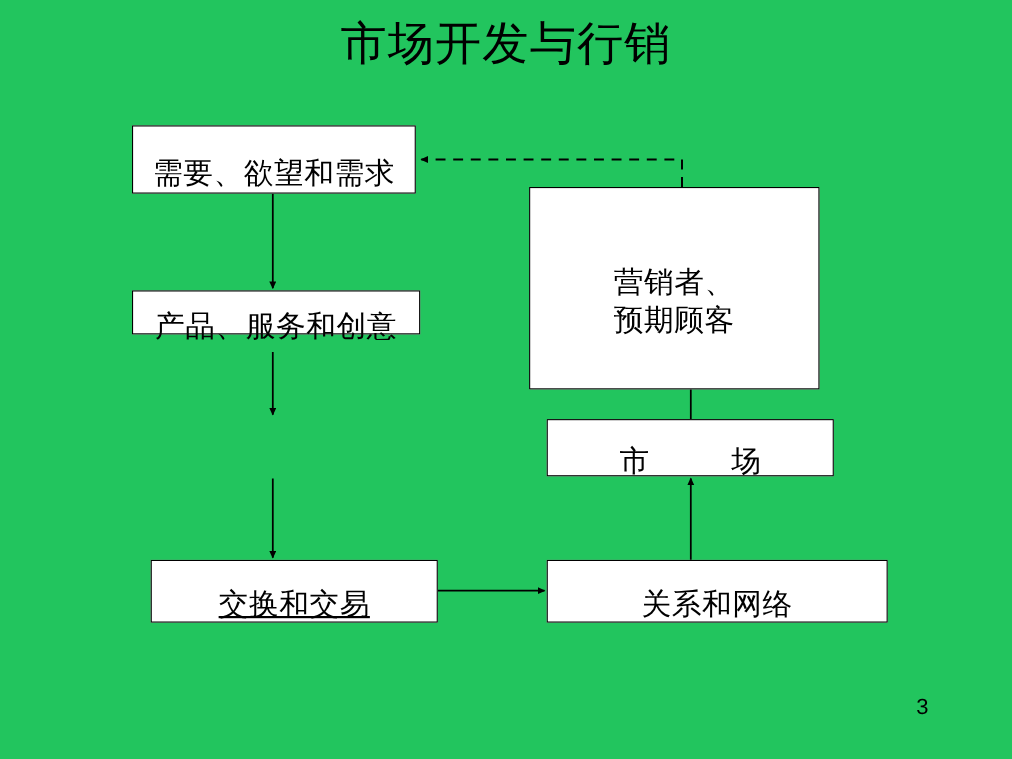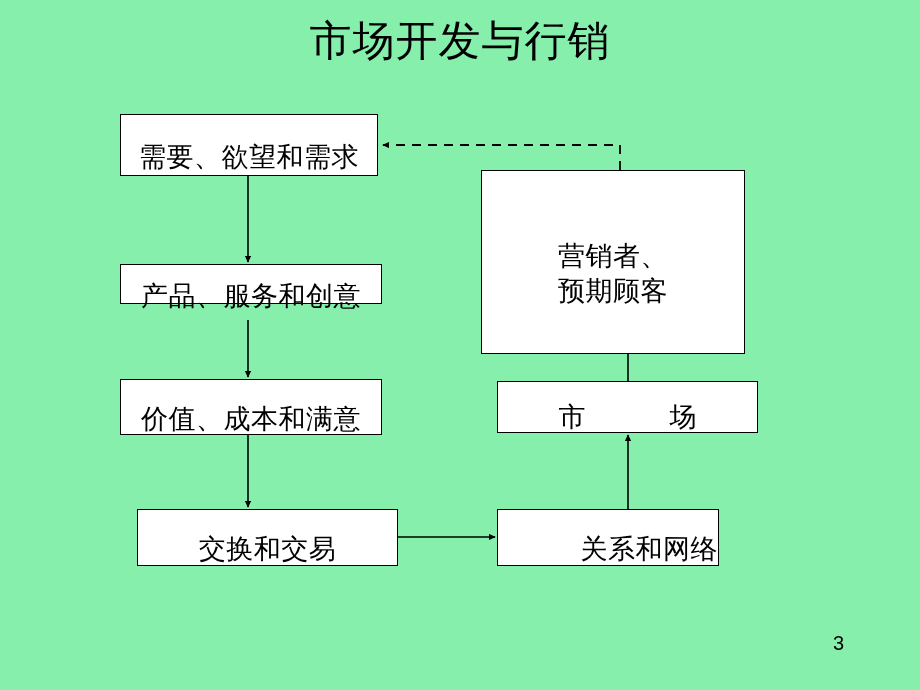--- a/index.html
+++ b/index.html
@@ -7,21 +7,21 @@
     padding: 0;
     background: #ffffff;
   }
   body {
     font-family: "Liberation Serif", "DejaVu Serif", serif;
   }
   #slide {
     position: relative;
     width: 920px;
     height: 690px;
-    background: #86efac;
+    background: #22c55e;
     overflow: hidden;
   }
   .title {
     position: absolute;
     left: 0;
     top: 17px;
     width: 920px;
     text-align: center;
     font-size: 42px;
     line-height: 1.18;
@@ -45,26 +45,26 @@
   }
   .node .label {
     display: block;
     white-space: pre-line;
     margin-top: 24px;
   }
   
   #node-needs   { left: 120px; top: 114px; width: 258px; height: 62px; }
   #node-product { left: 120px; top: 264px; width: 262px; height: 40px; }
   #node-value   { left: 120px; top: 379px; width: 262px; height: 56px; }
-  #node-exchange{ left: 137px; top: 509px; width: 261px; height: 57px; }
+  #node-exchange{ left: 137px; top: 509px; width: 261px; height: 57px; text-decoration: underline; }
   
   #node-marketer{ left: 481px; top: 170px; width: 264px; height: 184px; }
   #node-market  { left: 497px; top: 381px; width: 261px; height: 52px; }
-  #node-relation{ left: 497px; top: 509px; width: 222px; height: 57px; justify-content: flex-end; }
-  #node-market .label { letter-spacing: 34px; text-indent: 34px; font-family: Liberation Mono, monospace; }
+  #node-relation{ left: 497px; top: 509px; width: 310px; height: 57px; }
+  #node-market .label { letter-spacing: 34px; text-indent: 34px; }
 
   
   #connectors {
     position: absolute;
     left: 0;
     top: 0;
     width: 920px;
     height: 690px;
     pointer-events: none;
   }
@@ -110,23 +110,20 @@
   </svg>
 
   <div class="node" id="node-needs">
     <span class="label">需要、欲望和需求</span>
   </div>
 
   <div class="node" id="node-product">
     <span class="label">产品、服务和创意</span>
   </div>
 
-  <div class="node" id="node-value">
-    <span class="label">价值、成本和满意</span>
-  </div>
 
   <div class="node" id="node-exchange">
     <span class="label">交换和交易</span>
   </div>
 
   <div class="node" id="node-marketer">
     <span class="label">营销者、
 预期顾客</span>
   </div>
 

